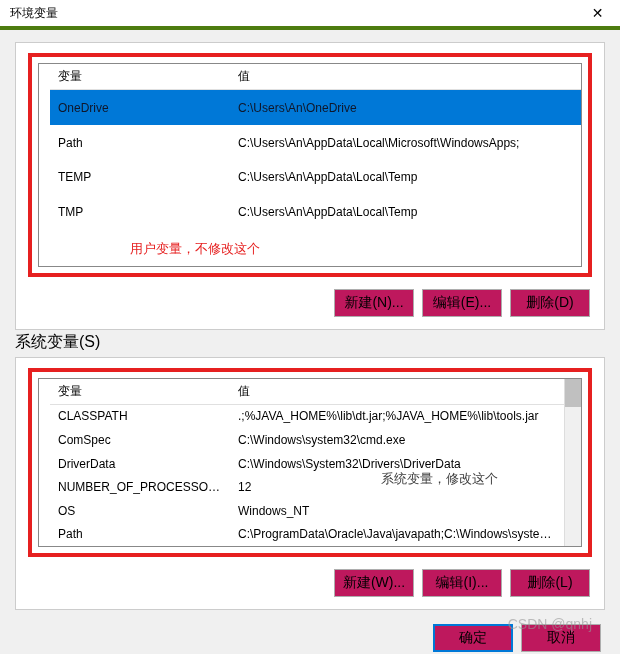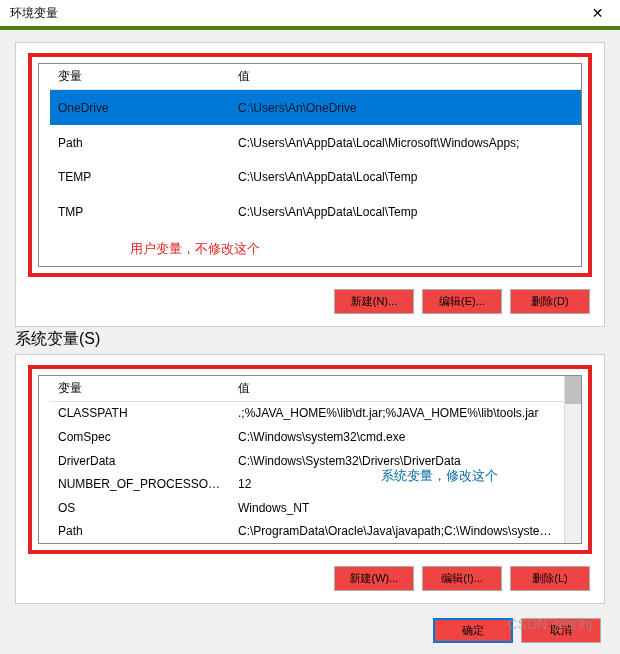--- a/index.html
+++ b/index.html
@@ -13,23 +13,23 @@
     .table-wrap.scroll { display: flex; }
     .table-area { flex: 1; }
     .scrollbar { width: 17px; background: #f0f0f0; border-left: 1px solid #ddd; position: relative; }
     .scroll-thumb { background: #c0c0c0; width: 100%; height: 28px; position: absolute; top: 0; }
     table { width: 100%; border-collapse: collapse; table-layout: fixed; }
     th { text-align: left; font-weight: normal; padding: 4px 8px; border-bottom: 1px solid #e0e0e0; background: #fff; }
     th:first-child { width: 180px; }
     td { padding: 3px 8px; white-space: nowrap; overflow: hidden; text-overflow: ellipsis; }
     tr.selected td { background: #0078d7; color: #0f172a; }
     .annotation { color: #e62020; font-size: 13px; text-align: left; padding: 10px 0 8px 80px; position: relative; }
-    .annotation2 { color: #0369a1; font-size: 13px; position: absolute; }
+    .annotation2 { color: #404040; font-size: 13px; position: absolute; }
     .btn-row { display: flex; justify-content: flex-end; gap: 8px; padding: 4px 2px 0 0; }
-    .btn { background: #ef4444; border: 1px solid #adadad; padding: 4px 0; width: 80px; text-align: center; font-size: 11px; cursor: pointer; font-family: inherit; }
+    .btn { background: #be185d; border: 1px solid #adadad; padding: 4px 0; width: 80px; text-align: center; font-size: 14px; cursor: pointer; font-family: inherit; }
     .btn.primary { border-color: #0078d7; box-shadow: 0 0 0 1px #0078d7 inset; }
     .section-label { font-size: 16px; margin: 2px 0 4px 0; }
     .footer-btns { display: flex; justify-content: flex-end; gap: 8px; padding: 14px 4px 0 0; }
     .user-table-body { height: 140px; }
     .sys-table-body { height: 142px; }
     .watermark { position: absolute; right: 28px; bottom: 22px; color: rgba(150,150,150,0.6); font-size: 14px; pointer-events: none; }
     .inner-rel { position: relative; }
   </style>
 </head>
 <body>

